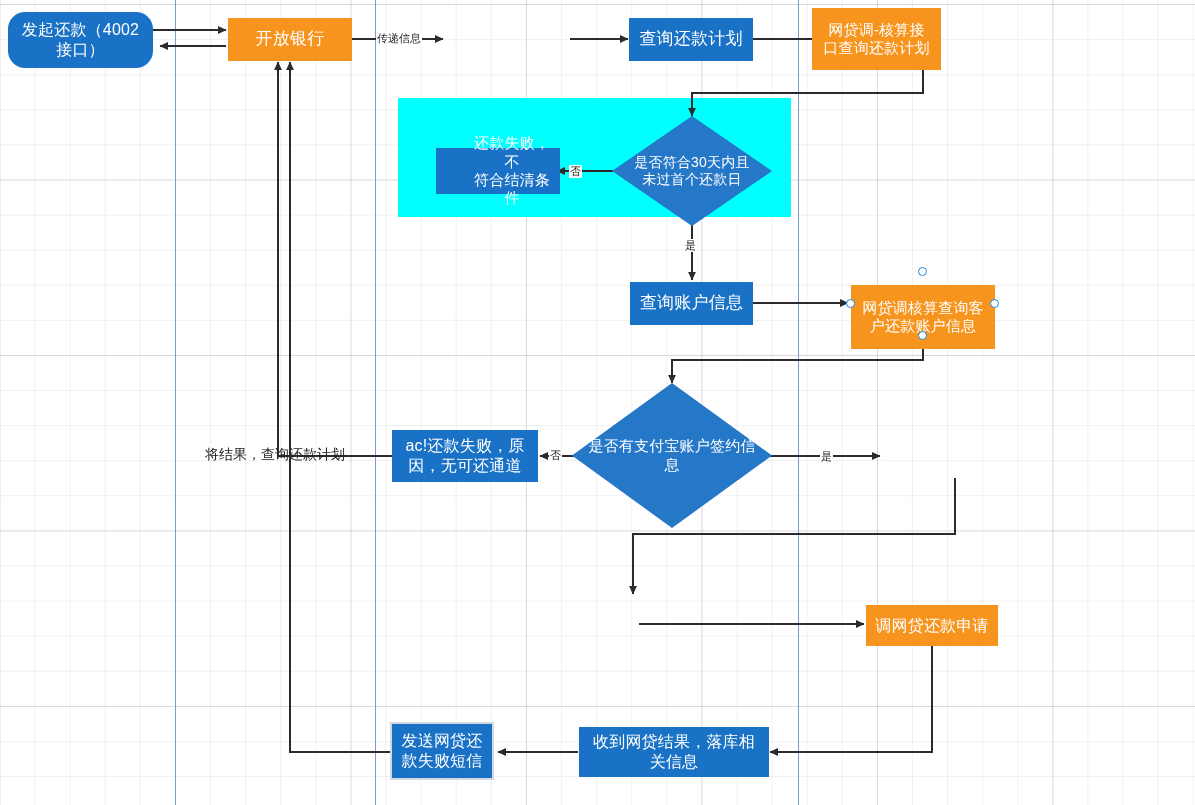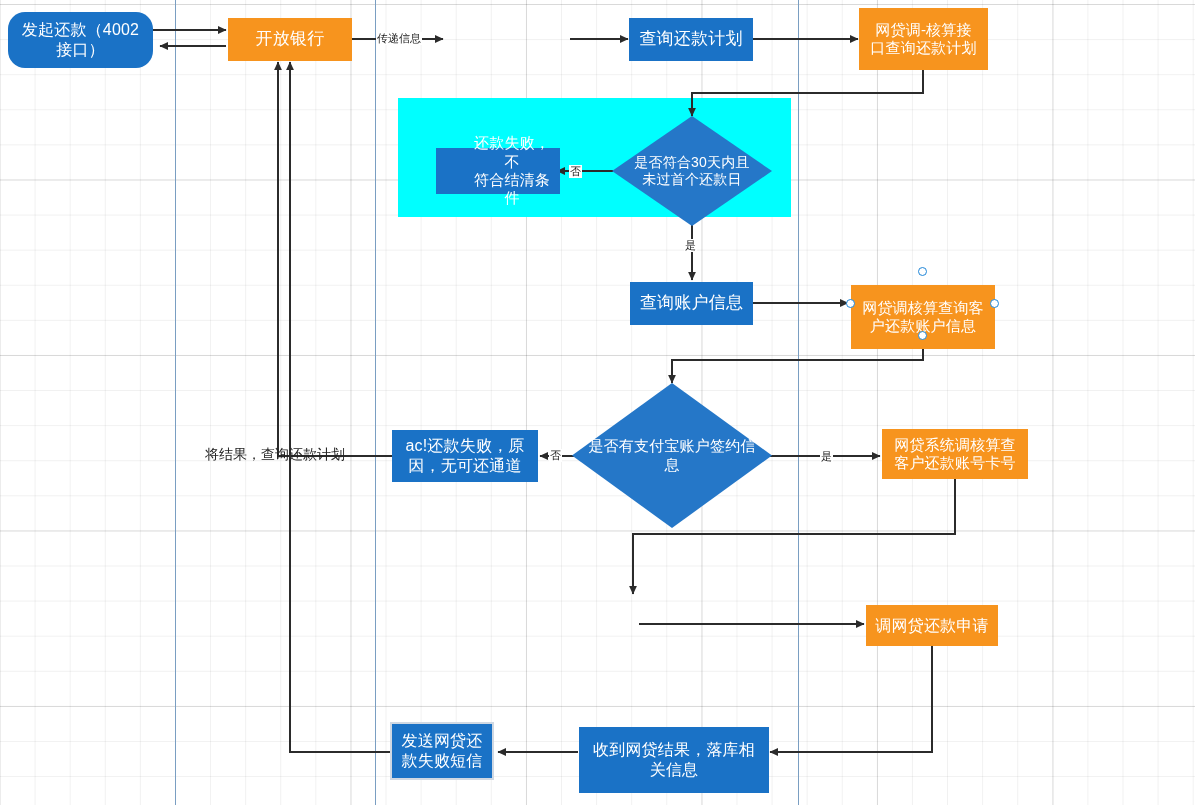--- a/index.html
+++ b/index.html
@@ -130,21 +130,21 @@
 
   <div class="node orange" style="left:228px;top:18px;width:124px;height:43px;font-size:17px;">
     <span class="lbl">开放银行</span>
   </div>
 
 
   <div class="node proc" style="left:629px;top:18px;width:124px;height:43px;font-size:17px;">
     <span class="lbl">查询还款计划</span>
   </div>
 
-  <div class="node orange" style="left:859px;top:8px;width:129px;height:62px;font-size:15px;">
+  <div class="node orange" style="left:812px;top:8px;width:129px;height:62px;font-size:15px;">
     <span class="lbl">
       <span>网贷调-核算接</span><br><span>口查询还款计划</span>
     </span>
   </div>
 
   <div class="node diamond" style="left:612px;top:116px;width:160px;height:110px;font-size:14px;">
     <div class="dshape"></div>
     <span class="lbl">
       <span>是否符合30天内且</span><br><span>未过首个还款日</span>
     </span>
@@ -176,32 +176,27 @@
       <span>是否有支付宝账户签约信</span><br><span>息</span>
     </span>
   </div>
 
   <div class="node proc" style="left:392px;top:430px;width:146px;height:52px;font-size:16px;">
     <span class="lbl">
       <span>ac!还款失败，原</span><br><span>因，无可还通道</span>
     </span>
   </div>
 
-  <div class="node orange" style="left:882px;top:429px;width:146px;height:50px;font-size:15px;">
-    <span class="lbl">
-      <span>网贷系统调核算查</span><br><span>客户还款账号卡号</span>
-    </span>
-  </div>
 
 
   <div class="node orange" style="left:866px;top:605px;width:132px;height:41px;font-size:16px;">
     <span class="lbl">调网贷还款申请</span>
   </div>
 
-  <div class="node proc" style="left:579px;top:727px;width:190px;height:66px;font-size:16px;">
+  <div class="node proc" style="left:579px;top:727px;width:190px;height:50px;font-size:16px;">
     <span class="lbl">
       <span>收到网贷结果，落库相</span><br><span>关信息</span>
     </span>
   </div>
 
   <div class="node proc selbox" style="left:392px;top:724px;width:100px;height:54px;font-size:16px;">
     <span class="lbl">
       <span>发送网贷还</span><br><span>款失败短信</span>
     </span>
   </div>

